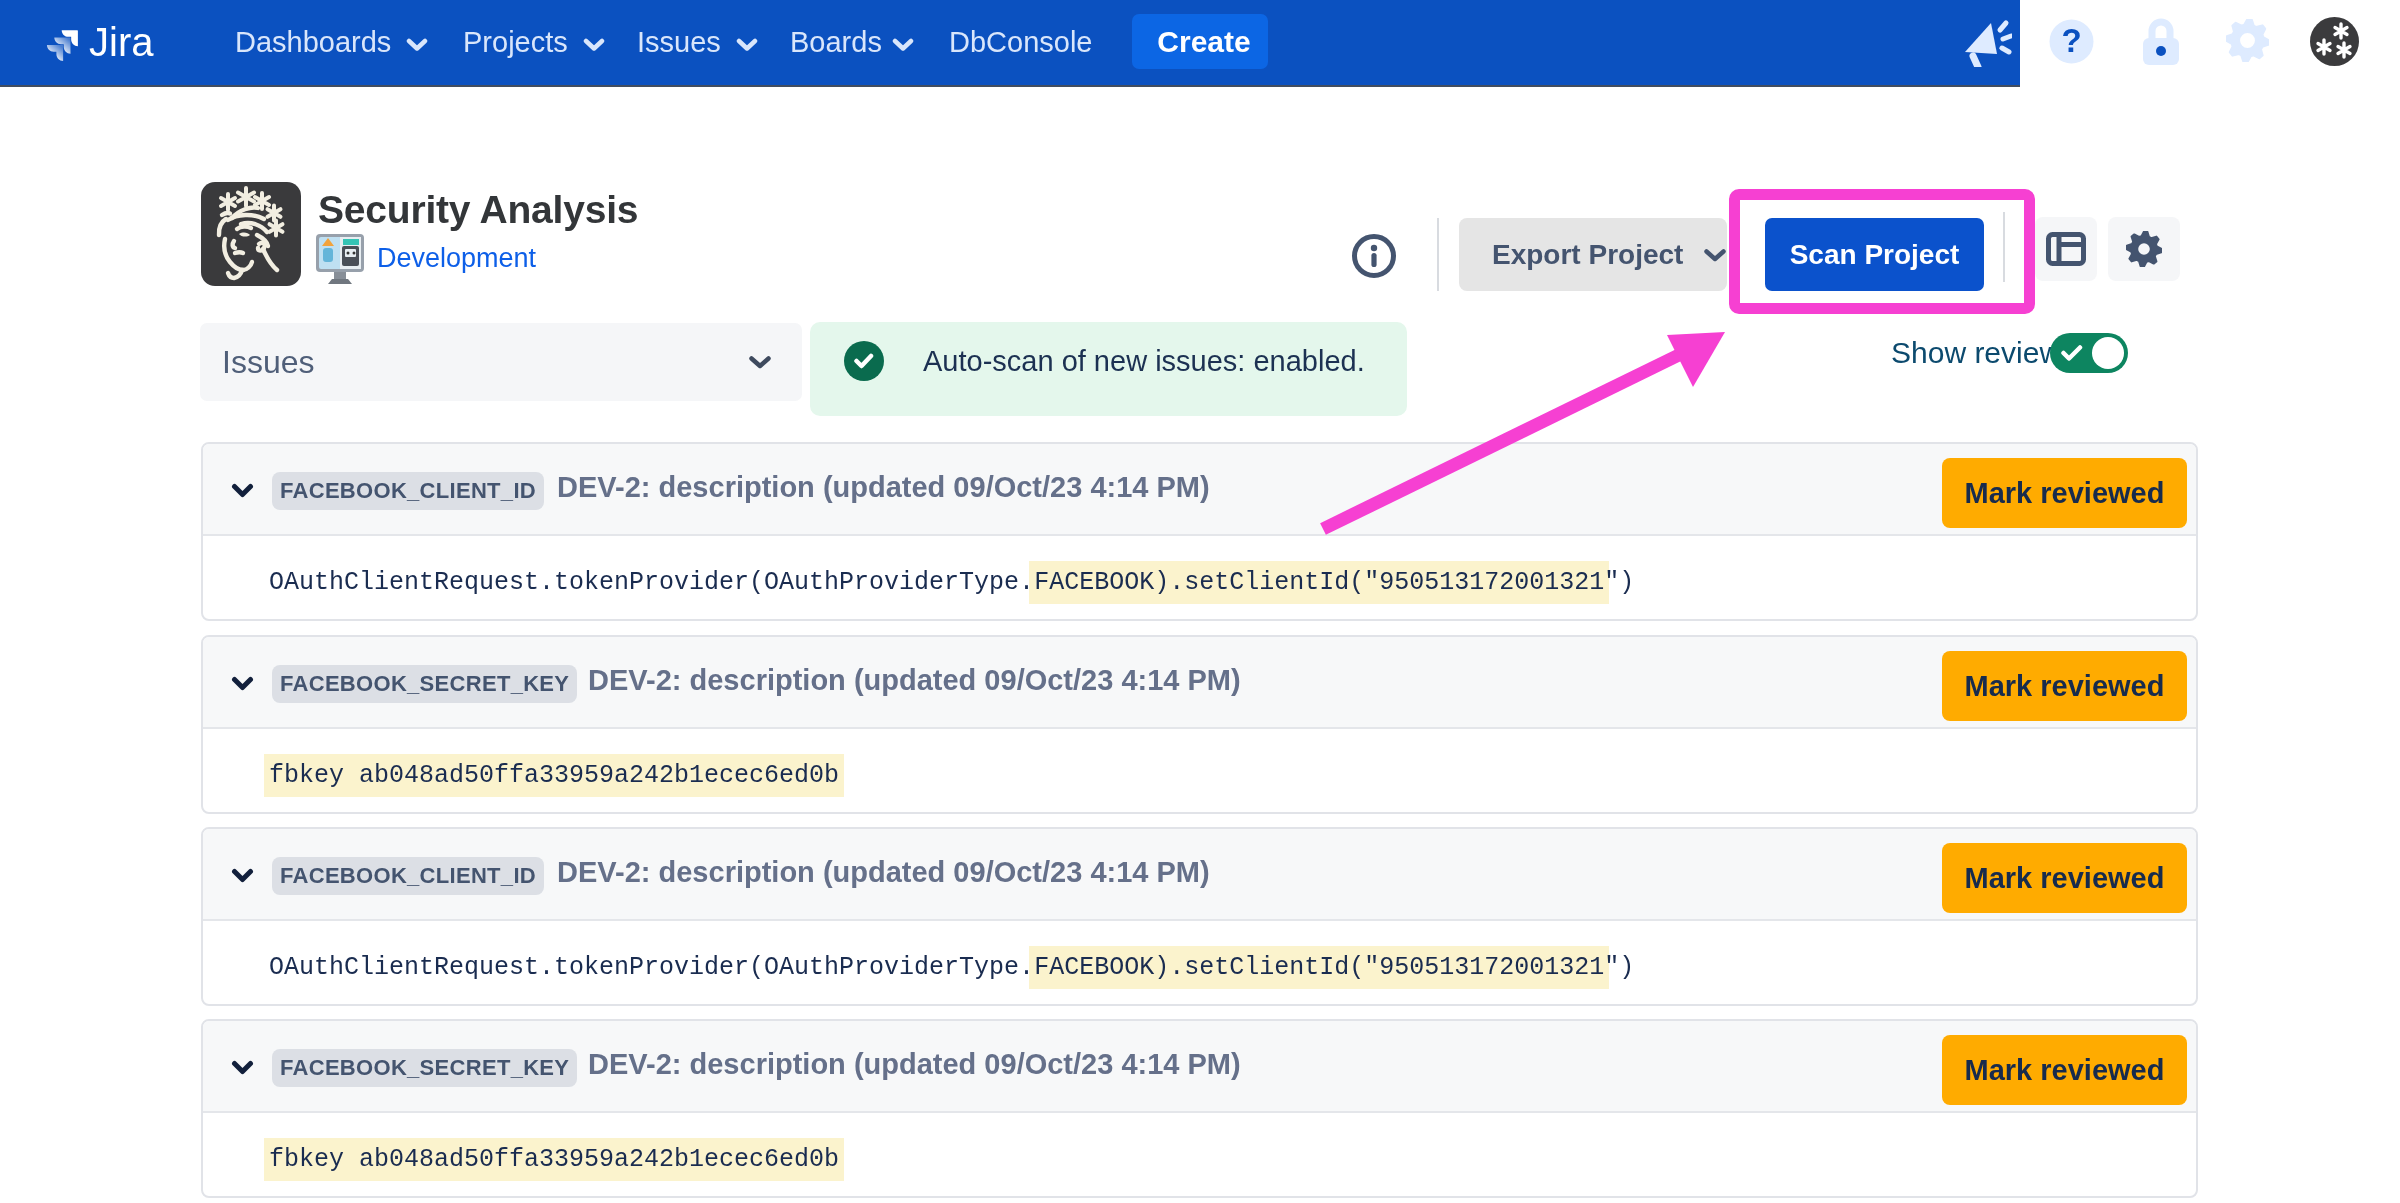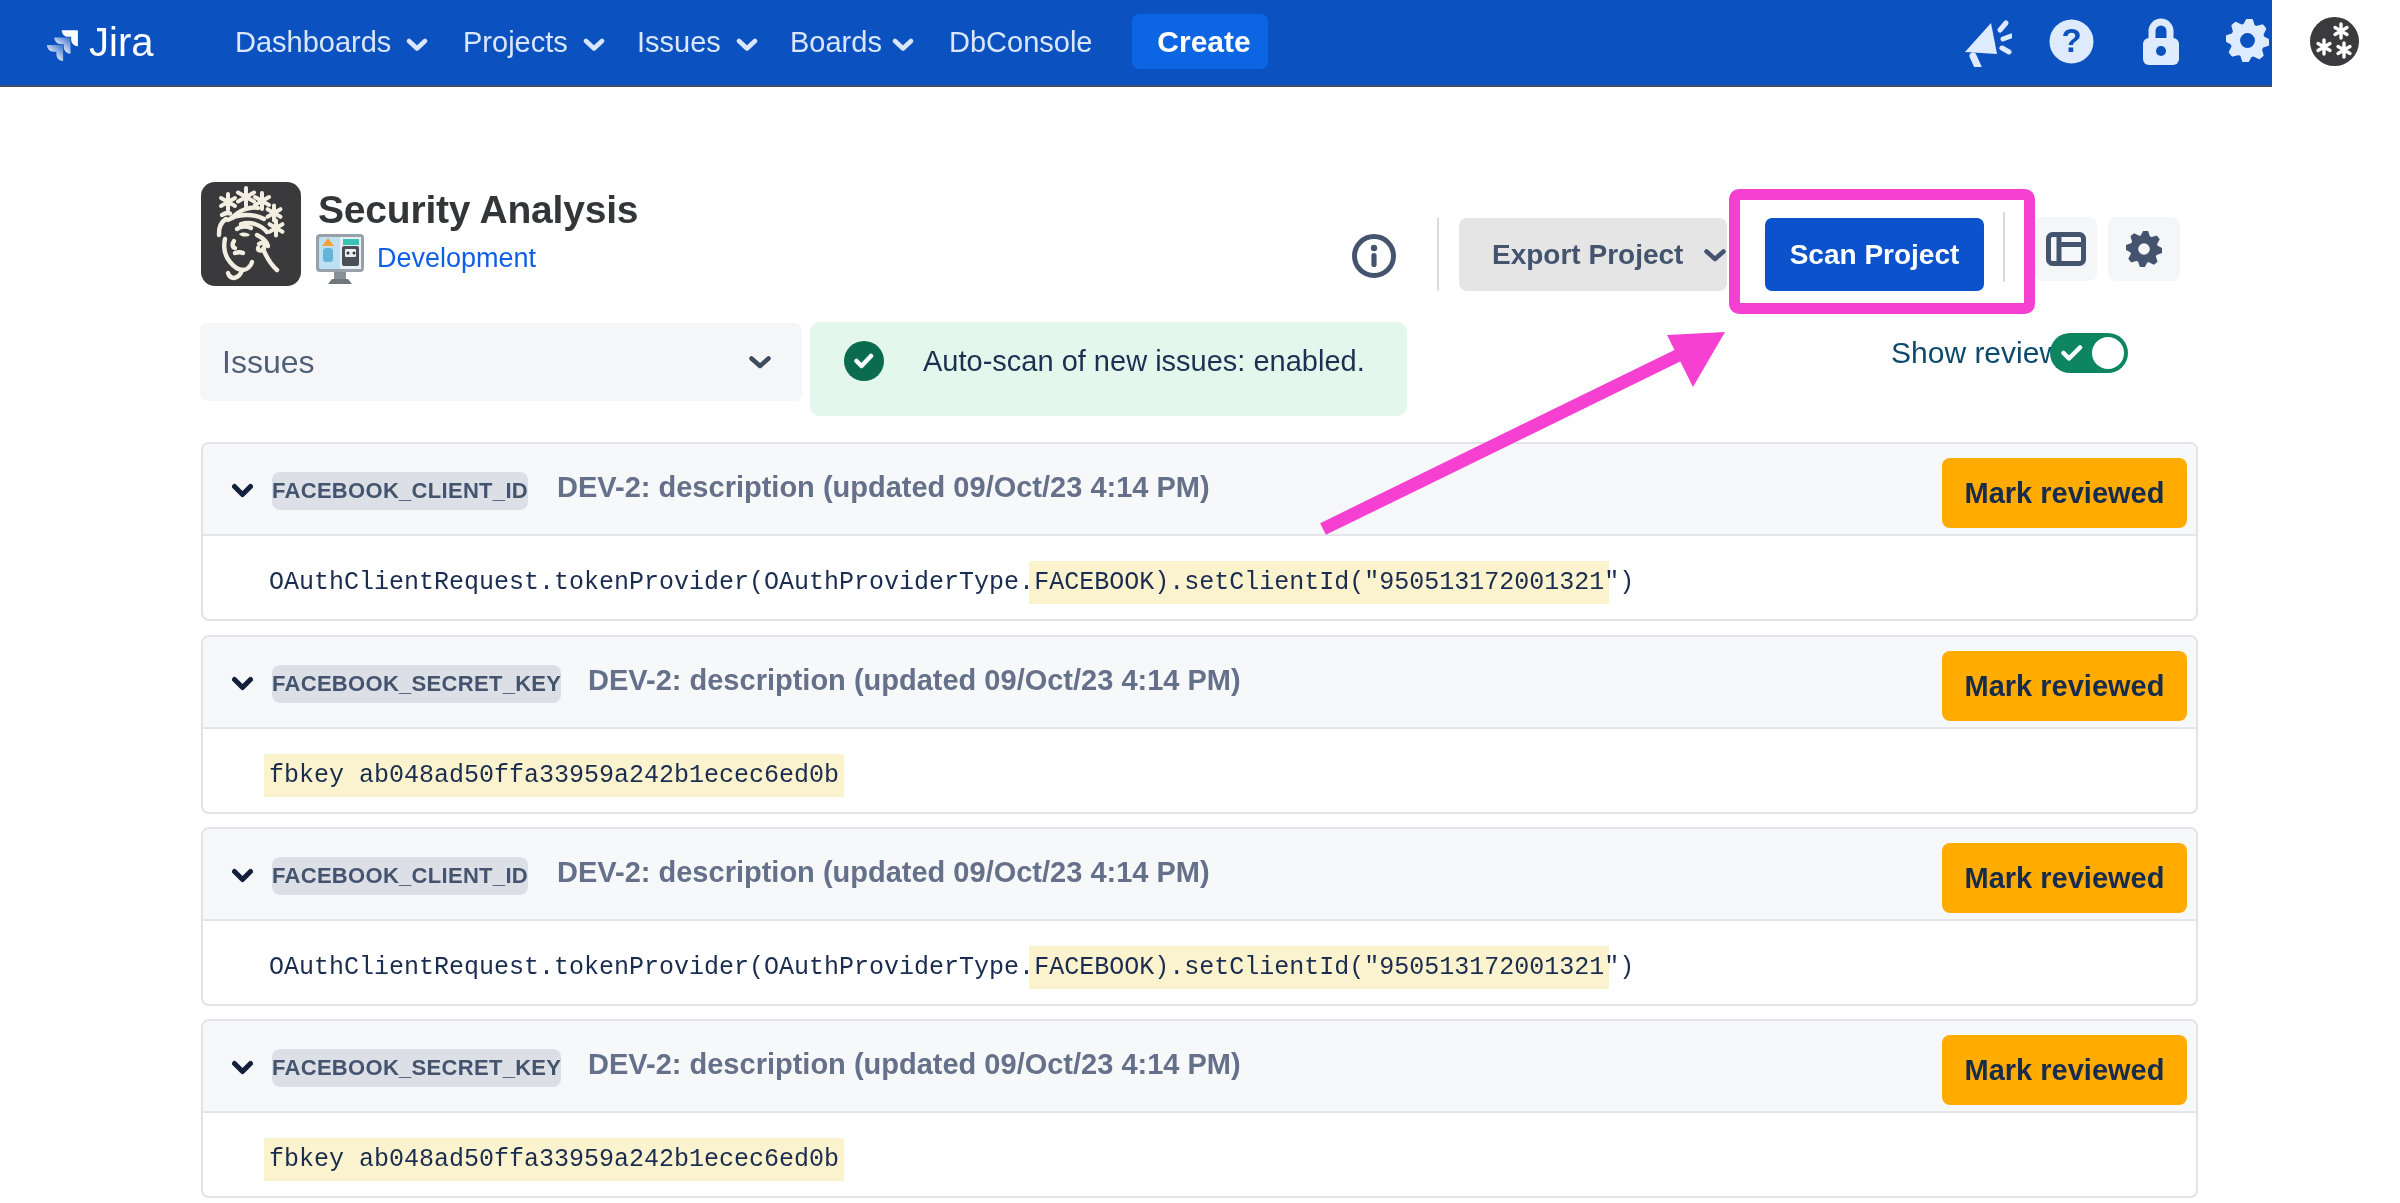--- a/index.html
+++ b/index.html
@@ -1,20 +1,20 @@
 <!DOCTYPE html>
 <html><head>
 <meta charset="utf-8">
 <style>
 * { margin:0; padding:0; box-sizing:border-box; }
 html,body { width:2400px; height:1203px; background:#fff; font-family:"Liberation Sans", sans-serif; position:relative; overflow:hidden; }
 .abs { position:absolute; }
 
 
-.nav { position:absolute; left:0; top:0; width:2272px; height:87px; background:#0b51c0; border-bottom:2px solid #414d60; }
+.nav { position:absolute; left:0; top:0; width:2020px; height:87px; background:#0b51c0; border-bottom:2px solid #414d60; }
 .nav .navitem { position:absolute; top:0; height:85px; line-height:85px; color:#d9e6fb; font-size:29px; font-weight:400; }
 .nav .chev { position:absolute; top:37px; }
 .create { position:absolute; left:1132px; top:14px; width:136px; height:55px; background:#0c66e4; border-radius:7px; color:#fff; font-size:30px; font-weight:700; text-align:center; line-height:55px;padding-left:8px; }
 .search { position:absolute; left:1581px; top:10px; width:335px; height:63px; background:#0a3a85; border-radius:9px; }
 .search .ph { position:absolute; left:140px; top:0; line-height:63px; color:#7e93b5; font-size:31px; }
 .navicon { position:absolute; top:0; }
 
 
 .avatar { position:absolute; left:201px; top:182px; width:100px; height:104px; background:#3a3a3c; border-radius:14px; }
 .h1 { position:absolute; left:318px; top:188px; font-size:39px; font-weight:700; color:#333639; letter-spacing:-0.2px;}
@@ -33,21 +33,21 @@
 .greenbox { position:absolute; left:810px; top:322px; width:597px; height:94px; background:#e4f7ec; border-radius:10px; }
 .greenbox .t { position:absolute; left:113px; line-height:78px; font-size:29px; color:#1c3152; white-space:nowrap; }
 .gcheck { position:absolute; left:34px; top:19px; width:40px; height:40px; border-radius:50%; background:#0a6b4e; }
 .showrev { position:absolute; left:1891px; top:336px; font-size:30px; color:#0c4a6e; }
 .toggle { position:absolute; left:2050px; top:333px; width:78px; height:40px; border-radius:20px; background:#0d8560; }
 .toggle .knob { position:absolute; right:4px; top:4px; width:32px; height:32px; border-radius:50%; background:#fff; }
 
 
 .card { position:absolute; left:201px; width:1997px; height:179px; border:2px solid #e1e3e8; border-radius:8px; background:#fff; }
 .chead { position:absolute; left:0; top:0; right:0; height:92px; background:#f7f8f9; border-bottom:2px solid #e4e6ea; border-radius:6px 6px 0 0; }
-.pill { position:absolute; left:69px; top:28px; height:38px; line-height:38px; padding:0 0; background:#dcdfe5; border-radius:8px; font-size:22px; font-weight:700; color:#44546f; letter-spacing:0.3px; }
+.pill { position:absolute; left:69px; top:28px; height:38px; line-height:38px; padding:0 8px; background:#dcdfe5; border-radius:8px; font-size:22px; font-weight:700; color:#44546f; letter-spacing:0.3px; }
 .ctitle { position:absolute; top:27px; font-size:29px; font-weight:700; color:#65708a; }
 .markrev { position:absolute; right:9px; top:14px; width:245px; height:70px; background:#ffab00; border-radius:8px; color:#172b4d; font-size:29px; font-weight:700; text-align:center; line-height:70px; }
 .cbody { position:absolute; left:66px; top:96px; height:85px; right:0; font-family:"Liberation Mono", monospace; font-size:25px; color:#1a2c50; display:flex; align-items:center; white-space:pre; }
 .hl { background:#fbf3cd; padding:7px 0; box-shadow:-5px 0 0 #fbf3cd, 5px 0 0 #fbf3cd; }
 .cchev { position:absolute; left:28px; top:39px; }
 </style>
 </head>
 <body>
 
 <div class="nav">

